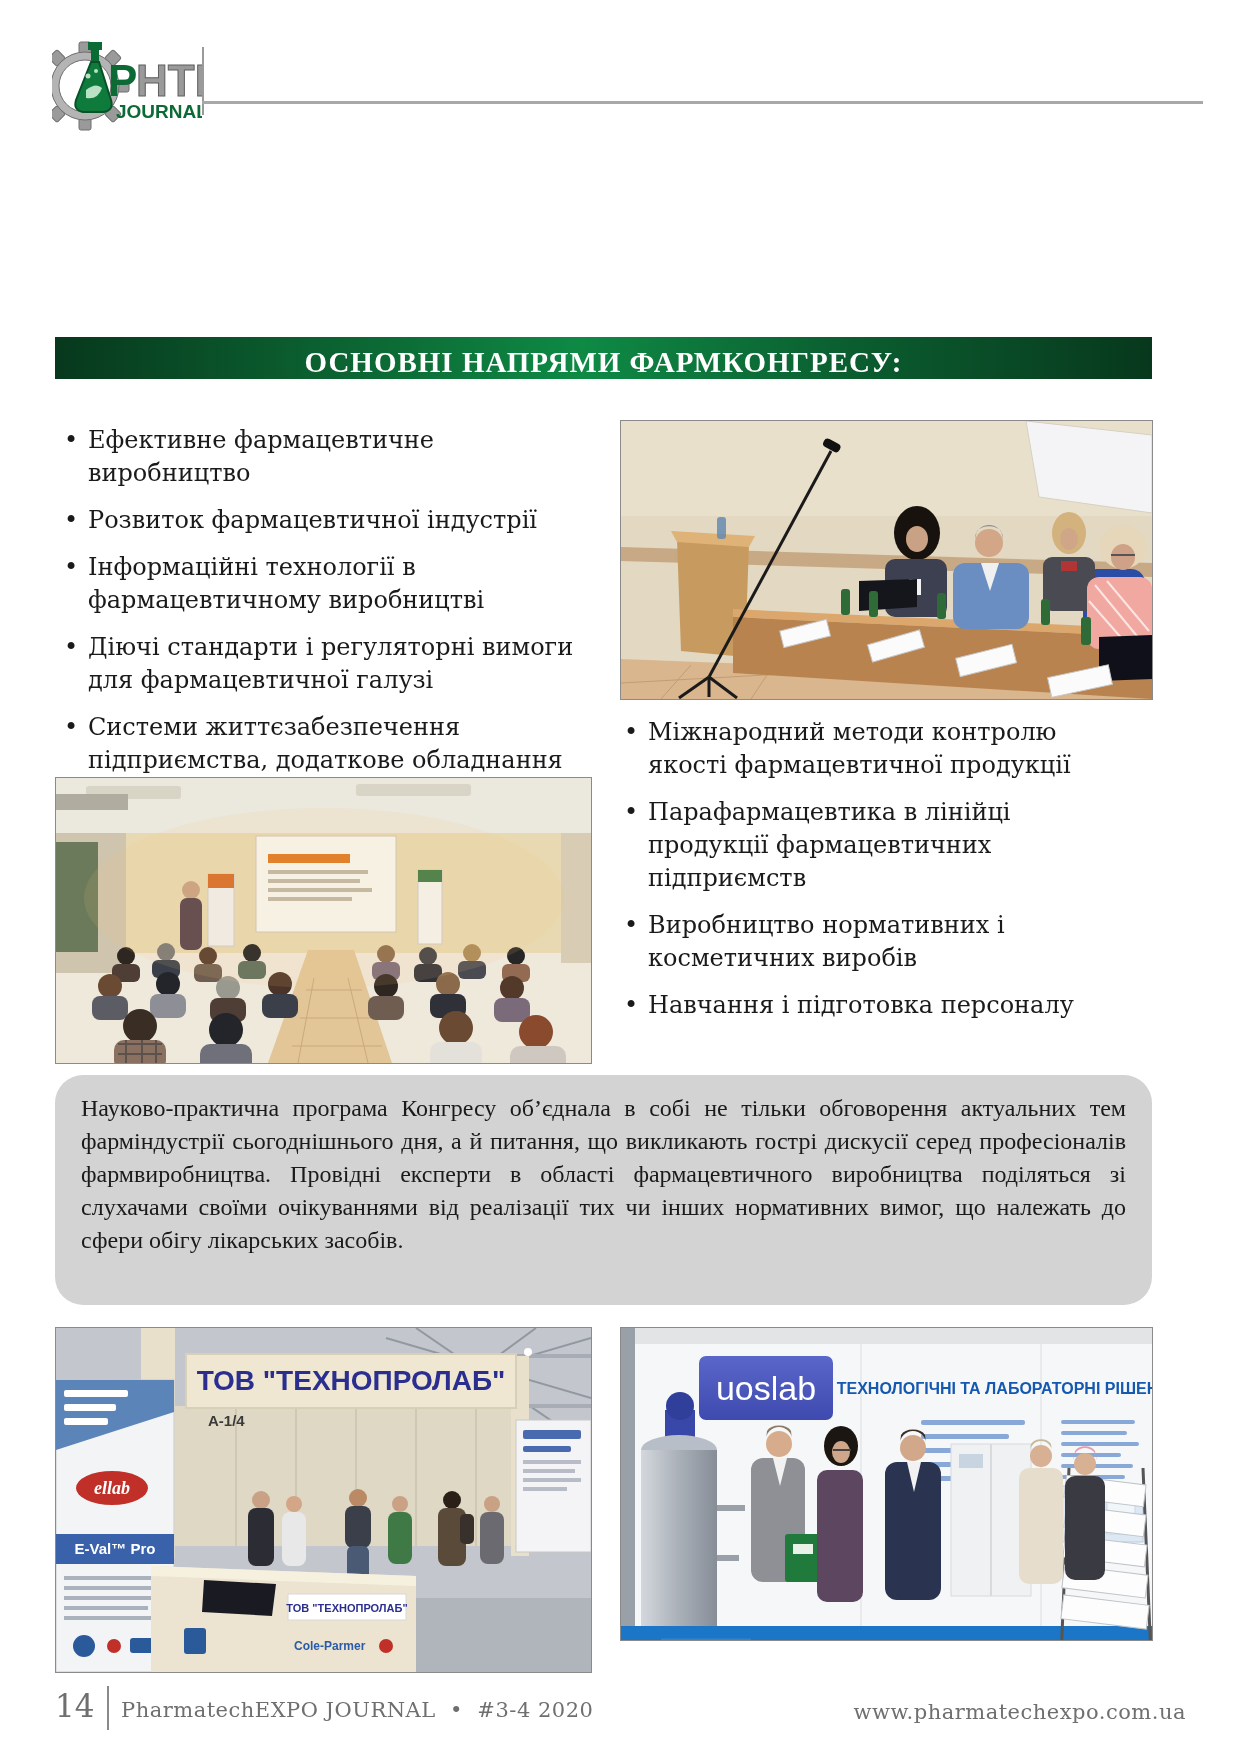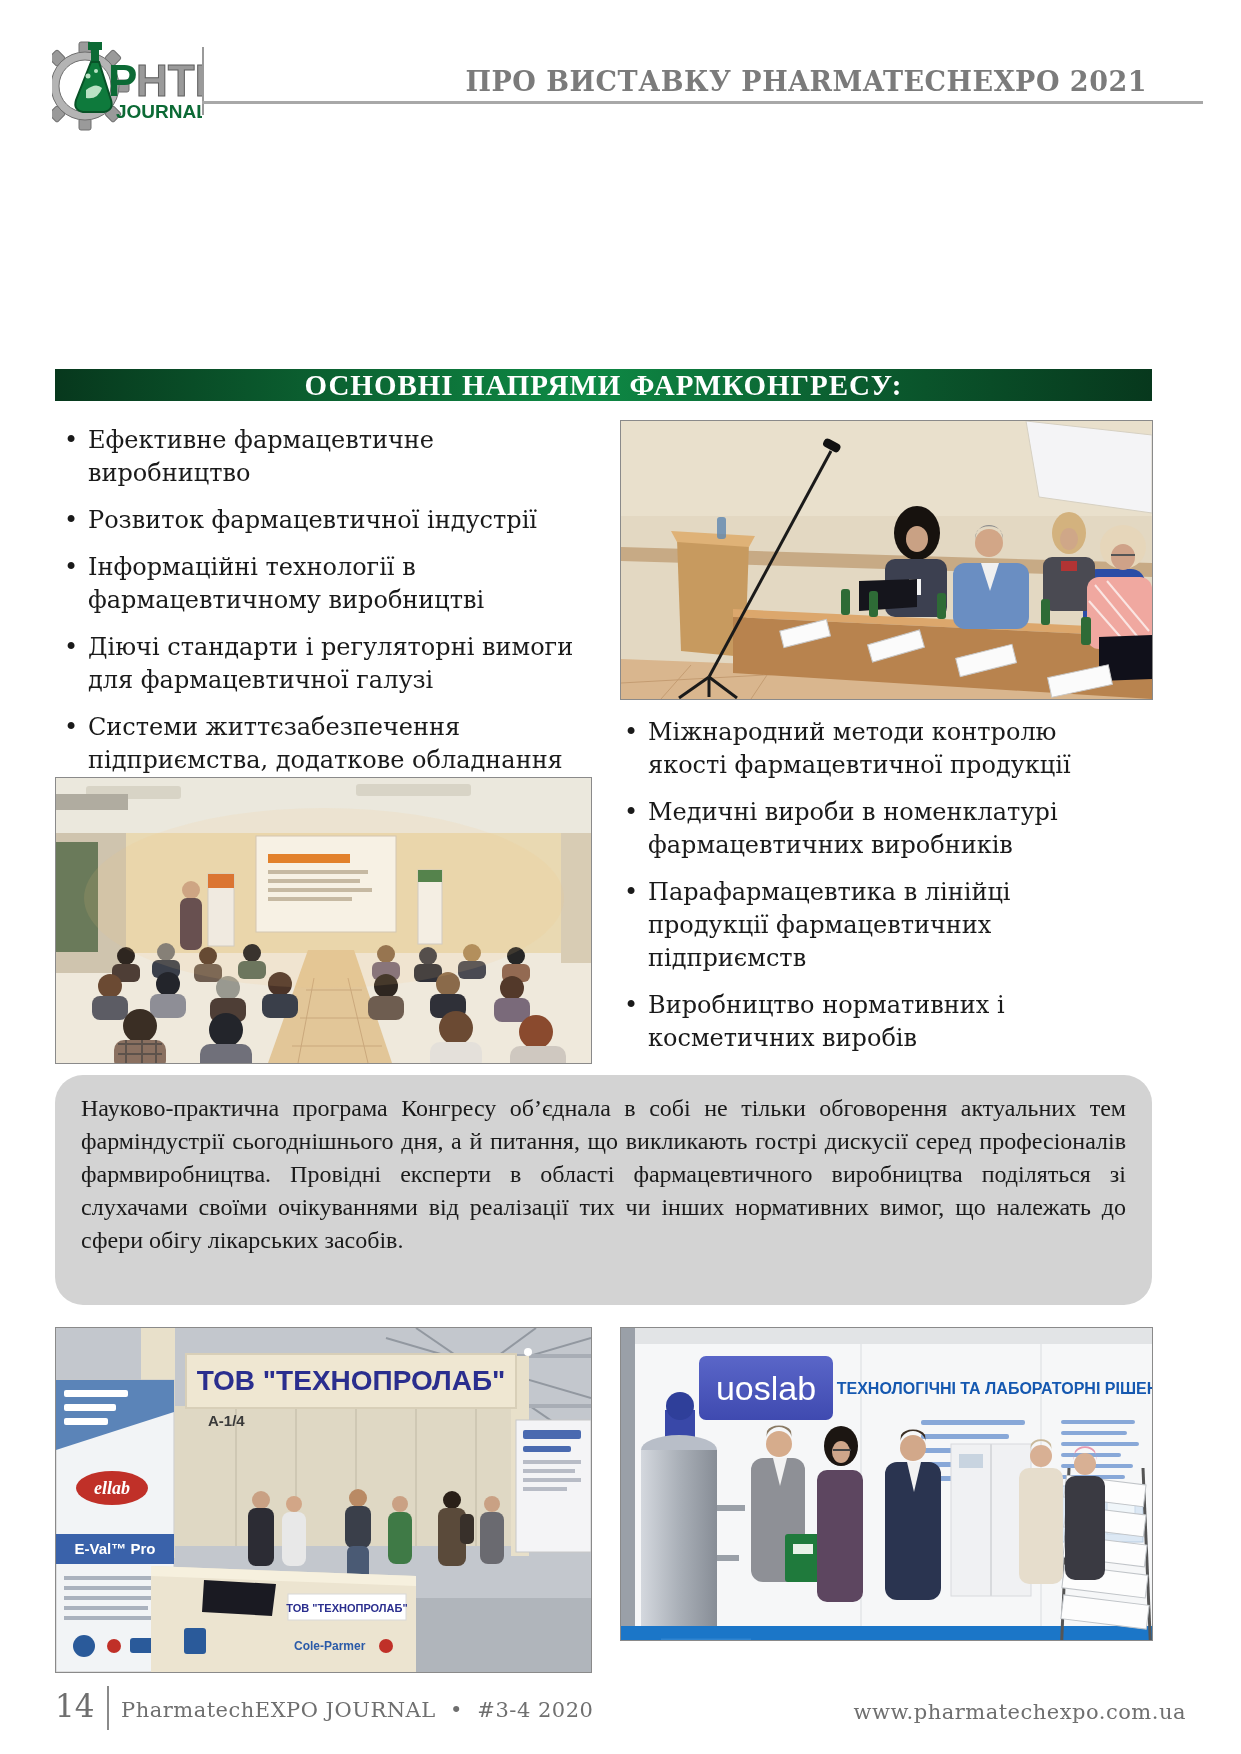--- a/index.html
+++ b/index.html
@@ -16,23 +16,23 @@
 
   
   .graybox{position:absolute;left:55px;width:1097px;background:#d3d3d3;box-sizing:border-box;}
   .intro-box{top:163px;height:112px;padding:15px 24px 0 24px;
              font-family:"Liberation Serif",serif;font-size:24px;line-height:34px;text-align:justify;}
   .intro-box .hl{color:#156a3c;font-weight:bold;}
   .para-box{top:1075px;height:230px;padding:17px 26px 0 26px;
             font-family:"Liberation Serif",serif;font-size:24px;line-height:33px;text-align:justify;border-radius:28px;}
 
   
-  .banner{position:absolute;left:55px;top:337px;width:1097px;height:32px;
+  .banner{position:absolute;left:55px;top:337px;width:1097px;height:42px;
           background:linear-gradient(90deg,#07381d 0%,#0c6a35 30%,#0e8a45 48%,#0b5e30 72%,#07381d 100%);
-          display:flex;align-items:flex-start;justify-content:center;margin-top:32px;}
+          display:flex;align-items:flex-end;justify-content:center;}
   .banner span{color:#ffffff;font-family:"Liberation Serif",serif;font-weight:bold;
                font-size:29px;letter-spacing:1px;}
 
   
   .topics{position:absolute;margin:0;padding:0;list-style:none;font-size:24px;line-height:33px;}
   .topics li{position:relative;margin:0 0 14px 0;padding-left:26px;}
   .topics li::before{content:"•";position:absolute;left:2px;top:0;}
   .topics-left{left:62px;top:424px;width:522px;}
   .topics-right{left:622px;top:716px;width:516px;}
 
@@ -82,40 +82,38 @@
         <circle cx="36" cy="38" r="2.5" fill="#b9e2c4"></circle>
           <circle cx="44" cy="33" r="2" fill="#b9e2c4"></circle>
       </g>
       <text x="56" y="58" font-family="Liberation Sans,sans-serif" font-weight="bold" font-size="44" fill="#0c6a35">P</text>
       <text x="84" y="58" font-family="Liberation Sans,sans-serif" font-weight="bold" font-size="44" fill="#9a9a9a" stroke="#5e5e5e" stroke-width="1">HTE</text>
       <text x="64" y="80" font-family="Liberation Sans,sans-serif" font-weight="bold" font-size="19" fill="#0c6a35">JOURNAL</text>
     </svg>
   </div>
   <div class="hdr-vline"></div>
   <div class="hdr-hline"></div>
-  <div class="hdr-title">ПРО ВИСТАВКУ PHARMATECHEXPO 2021</div>
 
 
   <div class="banner">
     <span>ОСНОВНІ НАПРЯМИ ФАРМКОНГРЕСУ:</span>
   </div>
 
   <ul class="topics topics-left">
 
   <li><span>Ефективне фармацевтичне виробництво</span></li>
       <li><span>Розвиток фармацевтичної індустрії</span></li>
       <li><span>Інформаційні технології в фармацевтичному виробництві</span></li>
       <li><span>Діючі стандарти і регуляторні вимоги для фармацевтичної галузі</span></li>
       <li><span>Системи життєзабезпечення підприємства, додаткове обладнання та витратні матеріали</span></li>
     </ul>
 
   <ul class="topics topics-right">
 
   <li><span>Міжнародний методи контролю якості фармацевтичної продукції</span></li>
-      <li><span>Медичні вироби в номенклатурі фармацевтичних виробників</span></li>
       <li><span>Парафармацевтика в лінійці продукції фармацевтичних підприємств</span></li>
       <li><span>Виробництво нормативних і косметичних виробів</span></li>
       <li><span>Навчання і підготовка персоналу</span></li>
     </ul>
 
   <div class="photo ph-panel">
     <svg width="531" height="278" viewBox="0 0 531 278">
       <rect width="531" height="278" fill="#e3d8c2"></rect>
       <rect width="531" height="95" fill="#e9e0cc"></rect>
       <polygon points="405,0 531,14 531,92 418,76" fill="#f4f4f6" stroke="#d6d0c2"></polygon>

